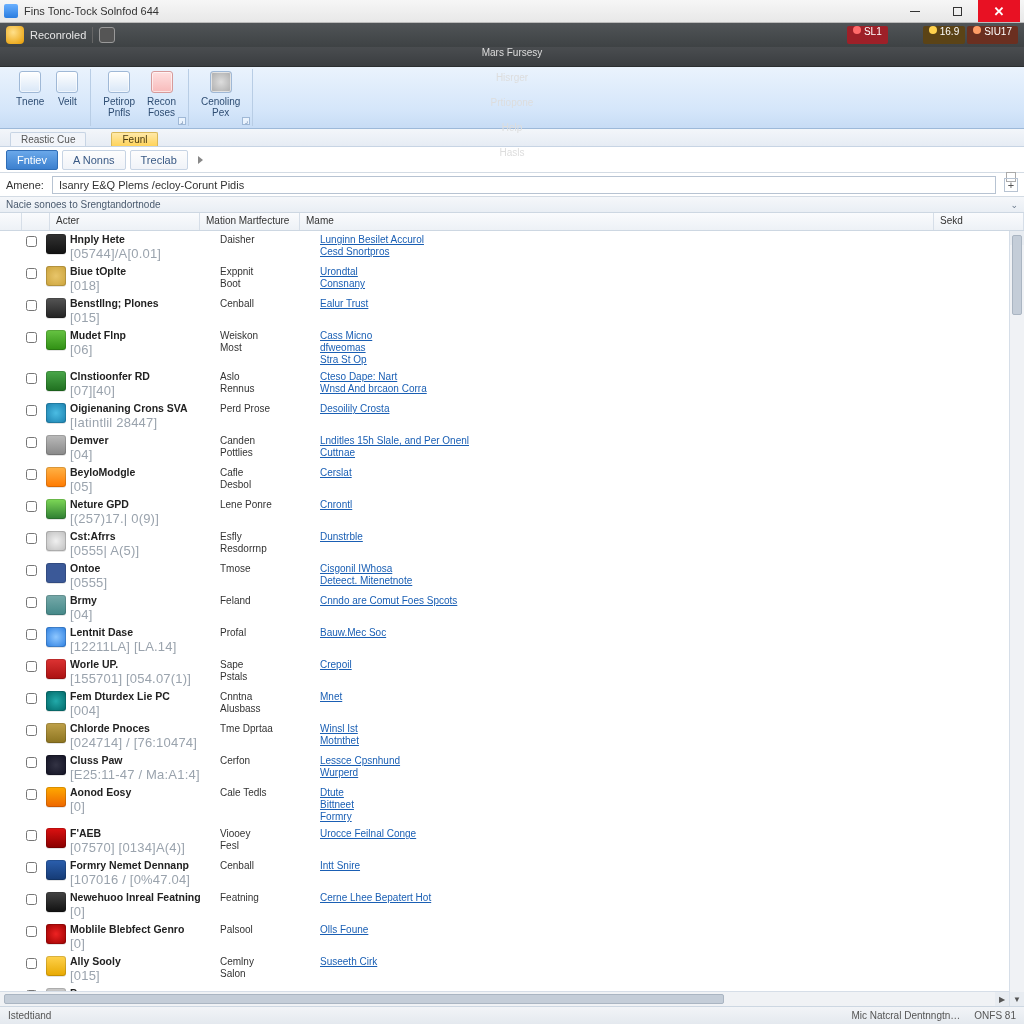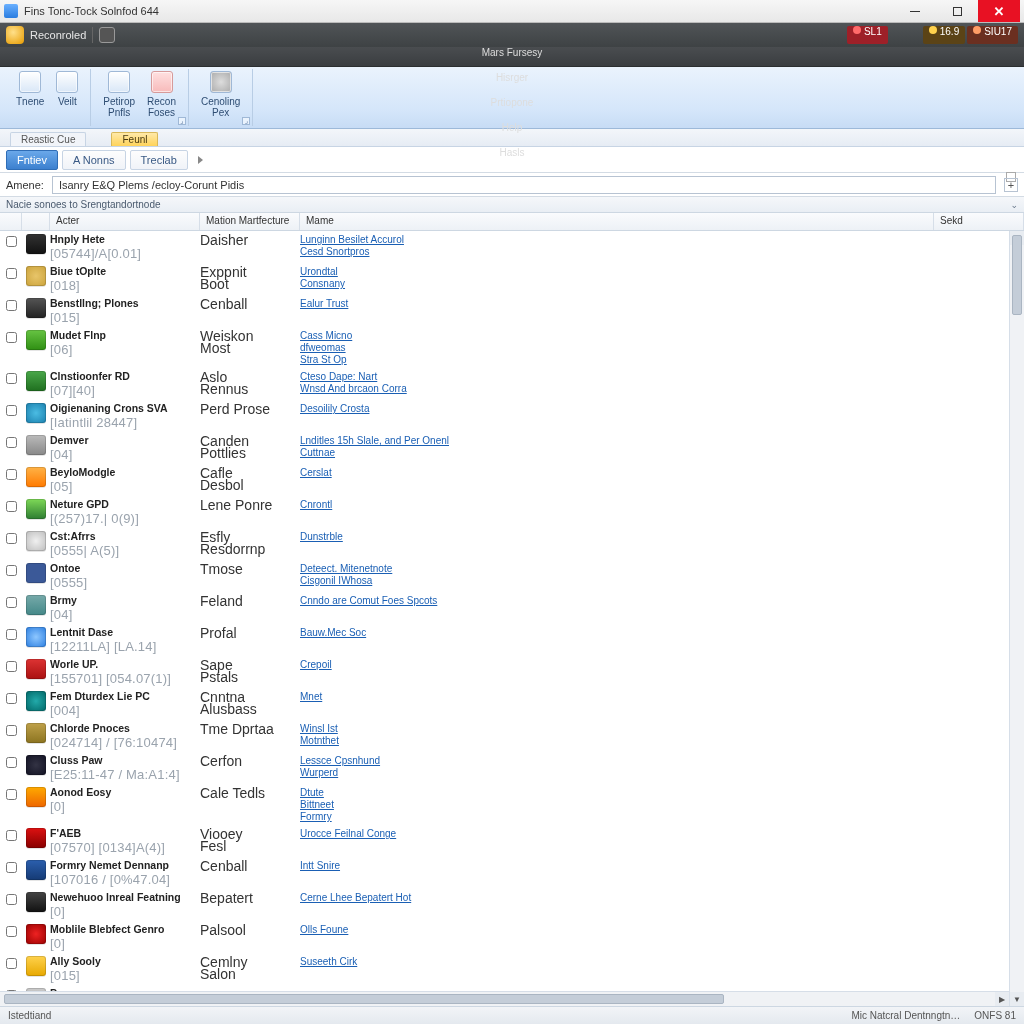--- a/index.html
+++ b/index.html
@@ -74,37 +74,37 @@
 .listwrap { position:relative; height: calc(1024px - 23px - 24px - 20px - 62px - 18px - 26px - 24px - 16px - 18px - 18px); overflow:hidden; }
 .list { position:absolute; inset:0; overflow:hidden; }
 .row { display:flex; align-items:flex-start; padding:2px 0; font-size:10px; }
 .row .ck { width:22px; display:flex; justify-content:center; padding-top:3px; }
 .row .ck input { width:11px; height:11px; }
 .row .ico { width:28px; display:flex; justify-content:center; padding-top:1px; }
 .row .ico .app { width:20px; height:20px; border-radius:3px; box-shadow:inset 0 0 0 1px rgba(0,0,0,.15), 0 1px 0 rgba(0,0,0,.1); }
 .row .namecol { width:150px; padding-right:6px; }
 .row .namecol .nm { font-weight:600; color:#222; font-size:10.5px; line-height:13px; }
 .row .namecol .sub { color:#9aa3ad; font-size:13px; letter-spacing:.2px; }
-.row .mfrcol { width:100px; color:#333; font-size:14px; line-height:12px; padding-top:1px; }
+.row .mfrcol { width:100px; color:#333; font-size:10px; line-height:12px; padding-top:1px; }
 .row .morecol { flex:1; font-size:10px; line-height:12px; padding-top:1px; }
 .row .morecol a, .row .morecol .lnk { color:#1a5fb4; text-decoration:underline; cursor:pointer; display:block; }
 .row + .row { border-top:0px solid #f0f2f5; }
 
 .app.c0{background:linear-gradient(#333,#111);} .app.c1{background:radial-gradient(circle,#e8c56a,#caa23a);} .app.c2{background:linear-gradient(#555,#222);} .app.c3{background:linear-gradient(#67c443,#2f8f13);} .app.c4{background:linear-gradient(#4aa84a,#1f6f1f);border-radius:50%;} .app.c5{background:radial-gradient(circle,#4bbce3,#1a7fad);} .app.c6{background:linear-gradient(#bbb,#888);} .app.c7{background:linear-gradient(#ffb347,#ff7a00);} .app.c8{background:linear-gradient(#7ed957,#2e7d32);} .app.c9{background:radial-gradient(circle,#f0f0f0,#bcbcbc);} .app.c10{background:#3b5998;} .app.c11{background:linear-gradient(#7aa,#488);} .app.c12{background:radial-gradient(circle,#8ec7ff,#2a7de0);} .app.c13{background:linear-gradient(#d33,#a11);border-radius:50%;} .app.c14{background:radial-gradient(circle,#2aa,#066);} .app.c15{background:linear-gradient(#bfa14a,#8c7420);border-radius:50%;} .app.c16{background:radial-gradient(circle,#334,#112);} .app.c17{background:linear-gradient(#fa0,#e60);} .app.c18{background:linear-gradient(#d11,#800);} .app.c19{background:linear-gradient(#2b5fae,#153a74);} .app.c20{background:linear-gradient(#444,#111);} .app.c21{background:radial-gradient(circle,#e22,#900);} .app.c22{background:linear-gradient(#ffd24d,#e7a800);} .app.c23{background:linear-gradient(#ccc,#999);}
 
 
 .vscroll { position:absolute; right:0; top:0; bottom:0; width:15px; background:#f0f2f5; border-left:1px solid #d6dee8; }
 .vscroll .thumb { position:absolute; left:2px; right:2px; top:4px; height:80px; background:#c4cdd8; border:1px solid #aab5c2; border-radius:2px; }
 .vscroll .arrow-up, .vscroll .arrow-down { position:absolute; left:0; right:0; height:14px; background:#e8ecf1; display:flex; align-items:center; justify-content:center; font-size:8px; color:#555; }
 .vscroll .arrow-up{top:0;} .vscroll .arrow-down{bottom:0;}
 .hscroll { position:absolute; left:0; right:15px; bottom:0; height:15px; background:#f0f2f5; border-top:1px solid #d6dee8; }
 .hscroll .thumb { position:absolute; top:2px; bottom:2px; left:4px; width:720px; background:#c4cdd8; border:1px solid #aab5c2; border-radius:2px; }
 .hscroll .arrow-right { position:absolute; right:0; top:0; bottom:0; width:14px; background:#e8ecf1; display:flex; align-items:center; justify-content:center; font-size:8px; color:#555; }
 .listwrap { padding-bottom:15px; }
-.list { right:17px; }
+.list { right:17px;padding-left:20px; }
 
 
 .statusbar { position:absolute; left:0; right:0; bottom:0; height:18px; background:linear-gradient(#f2f4f7,#e4e9ef); border-top:1px solid #cdd7e2; display:flex; align-items:center; font-size:10px; color:#555; padding:0 8px; }
 .statusbar .r { margin-left:auto; display:flex; gap:14px; }
 </style>
 </head>
 <body>
 
 <div class="titlebar">
   <div class="tb-icon"></div>
@@ -395,22 +395,22 @@
         </div>
     <div class="ico">
           <div class="app c10"></div>
         </div>
     <div class="namecol">
       <div class="nm">Ontoe</div>
       <div class="sub">[0555]</div>
     </div>
     <div class="mfrcol">Tmose</div>
     <div class="morecol">
+          <span class="lnk">Cisgonil IWhosa</span>
           <span class="lnk">Deteect. Mitenetnote</span>
-          <span class="lnk">Cisgonil IWhosa</span>
         </div>
       </div>
       <div class="row">
     <div class="ck">
           <input type="checkbox" style="">
         </div>
     <div class="ico">
           <div class="app c11"></div>
         </div>
     <div class="namecol">
@@ -558,21 +558,21 @@
     <div class="ck">
           <input type="checkbox" style="">
         </div>
     <div class="ico">
           <div class="app c20"></div>
         </div>
     <div class="namecol">
       <div class="nm">Newehuoo lnreal Featning</div>
       <div class="sub">[0]</div>
     </div>
-    <div class="mfrcol">Bepatert</div>
+    <div class="mfrcol">Featning</div>
     <div class="morecol">
           <span class="lnk">Cerne Lhee Bepatert Hot</span>
         </div>
       </div>
       <div class="row">
     <div class="ck">
           <input type="checkbox" style="">
         </div>
     <div class="ico">
           <div class="app c21"></div>

